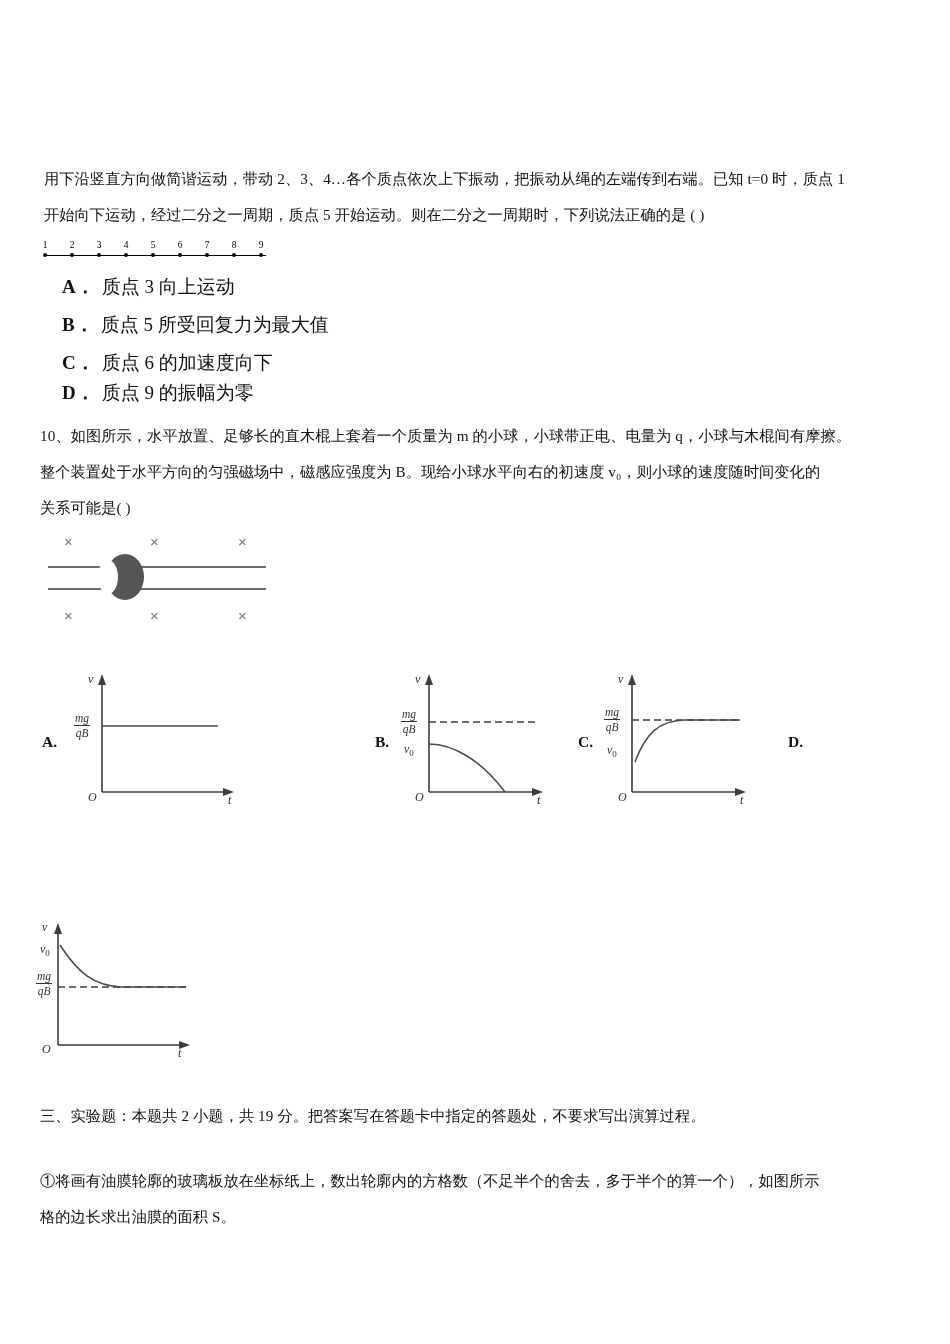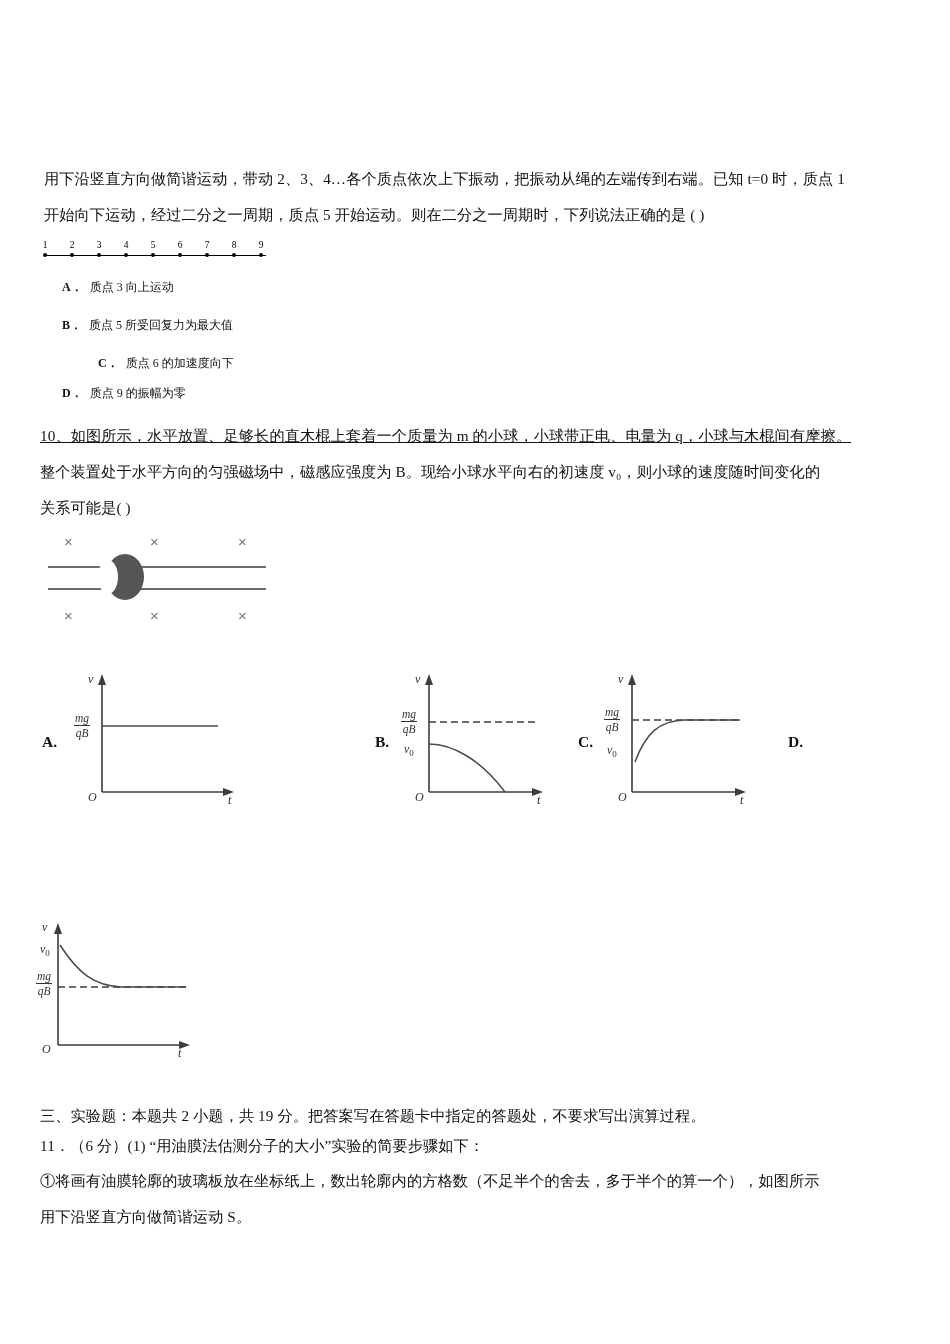--- a/index.html
+++ b/index.html
@@ -28,21 +28,21 @@
     font-size: 15.2px;
     line-height: 36px;
     letter-spacing: 0.1px;
     text-align: justify;
     color: #111;
   }
   .para .bd { font-weight: bold; }
 
   .opt {
     position: absolute;
-    font-size: 12px;
+    font-size: 19px;
     line-height: 20px;
     color: #111;
   }
   .opt .lbl {
     font-weight: bold;
     font-family: "Liberation Serif", serif;
     margin-right: 7px;
   }
 
   
@@ -211,28 +211,28 @@
         <div class="dot-pt"></div>
       </div>
   </div>
 
   <div class="opt" style="left:62px; top:277px;">
     <span class="lbl">A．</span><span>质点 3 向上运动</span>
   </div>
   <div class="opt" style="left:62px; top:315px;">
     <span class="lbl">B．</span><span>质点 5 所受回复力为最大值</span>
   </div>
-  <div class="opt" style="left:62px; top:353px;margin-left:36px;">
+  <div class="opt" style="left:62px; top:353px;">
     <span class="lbl">C．</span><span>质点 6 的加速度向下</span>
   </div>
   <div class="opt" style="left:62px; top:383px;">
     <span class="lbl">D．</span><span>质点 9 的振幅为零</span>
   </div>
 
-  <div class="para" style="left:40px; top:418px; width:876px;text-decoration:underline;">10、如图所示，水平放置、足够长的直木棍上套着一个质量为 m 的小球，小球带正电、电量为 q，小球与木棍间有摩擦。</div>
+  <div class="para" style="left:40px; top:418px; width:876px;">10、如图所示，水平放置、足够长的直木棍上套着一个质量为 m 的小球，小球带正电、电量为 q，小球与木棍间有摩擦。</div>
   <div class="para" style="left:40px; top:454px; width:876px;">整个装置处于水平方向的匀强磁场中，磁感应强度为 B。现给小球水平向右的初速度 v₀，则小球的速度随时间变化的</div>
   <div class="para" style="left:40px; top:490px; width:876px;">关系可能是(  )</div>
 
   <div id="rod-figure">
     <span class="cross" style="left:16px;  top:6px;">×</span>
     <span class="cross" style="left:102px; top:6px;">×</span>
     <span class="cross" style="left:190px; top:6px;">×</span>
     <div class="rod-line" style="top:38px;"></div>
     <div class="rod-line" style="top:60px;"></div>
     <div class="ball"></div>
@@ -325,17 +325,16 @@
   <span class="v0lbl" style="left:40px; top:942px;">
     <span>v</span><sub>0</sub>
   </span>
   <div class="frac" style="left:36px; top:970px;">
     <span class="num">mg</span>
     <span class="bar"></span>
     <span class="den">qB</span>
   </div>
 
   <div class="para" style="left:40px; top:1098px; width:876px;">三、实验题：本题共 2 小题，共 19 分。把答案写在答题卡中指定的答题处，不要求写出演算过程。</div>
-  <div class="para" style="left:40px; top:1128px; width:876px;">11．（6 分）(1) “用油膜法估测分子的大小”实验的简要步骤如下：</div>
   <div class="para" style="left:40px; top:1163px; width:876px;">①将画有油膜轮廓的玻璃板放在坐标纸上，数出轮廓内的方格数（不足半个的舍去，多于半个的算一个），如图所示</div>
-  <div class="para" style="left:40px; top:1199px; width:876px;">用下沿竖直方向做简谐运动 S。</div>
+  <div class="para" style="left:40px; top:1199px; width:876px;">格的边长求出油膜的面积 S。</div>
 
 </div>
 
 </body></html>

